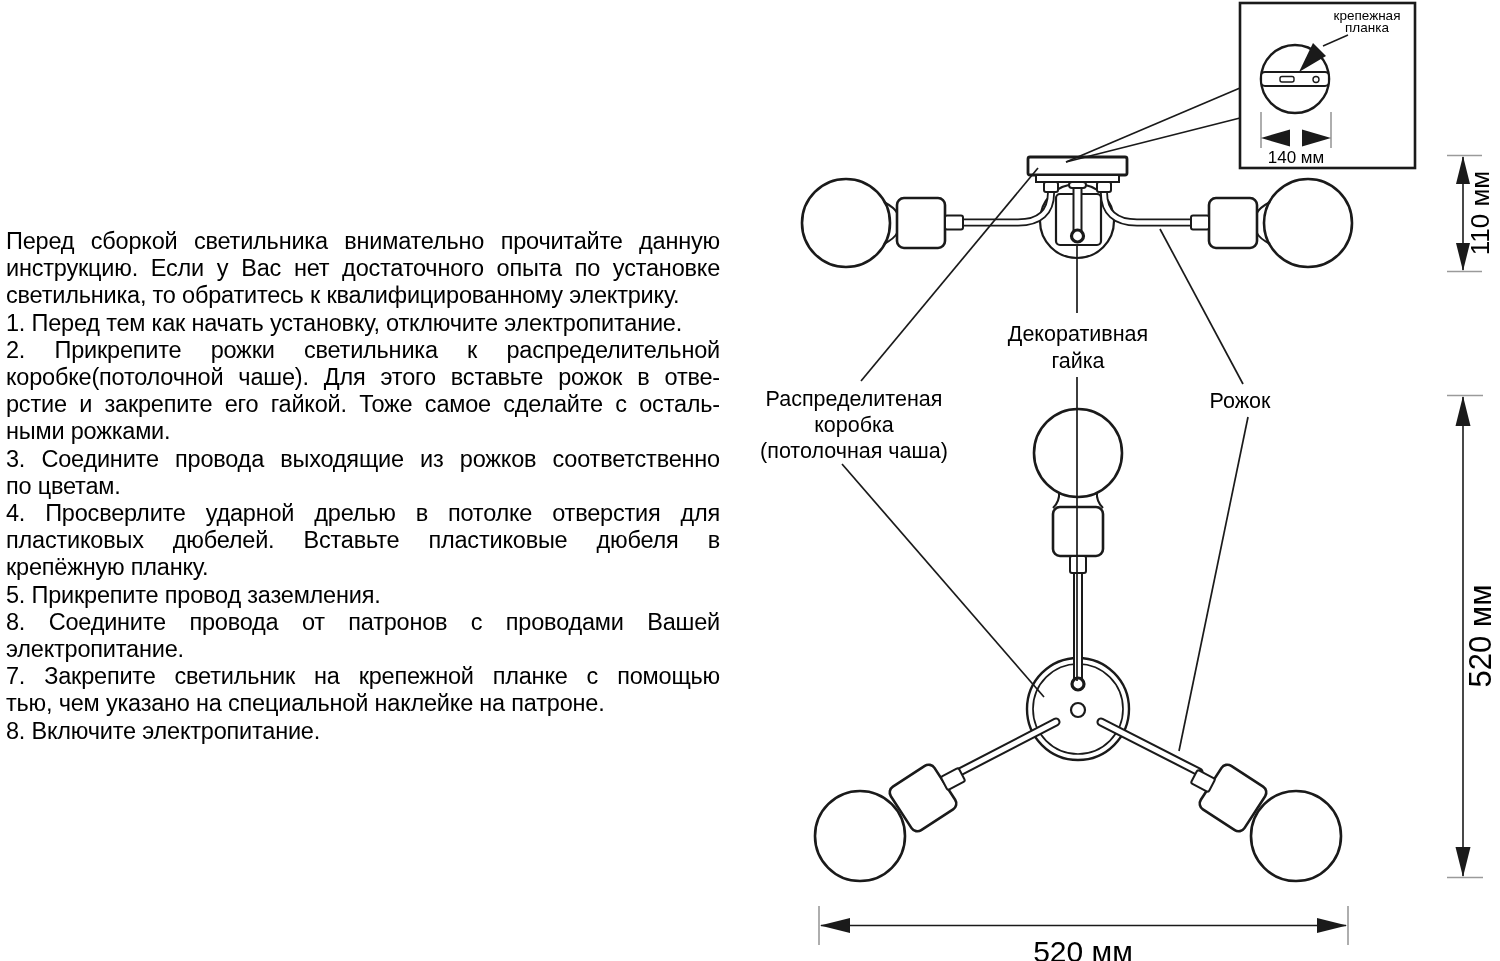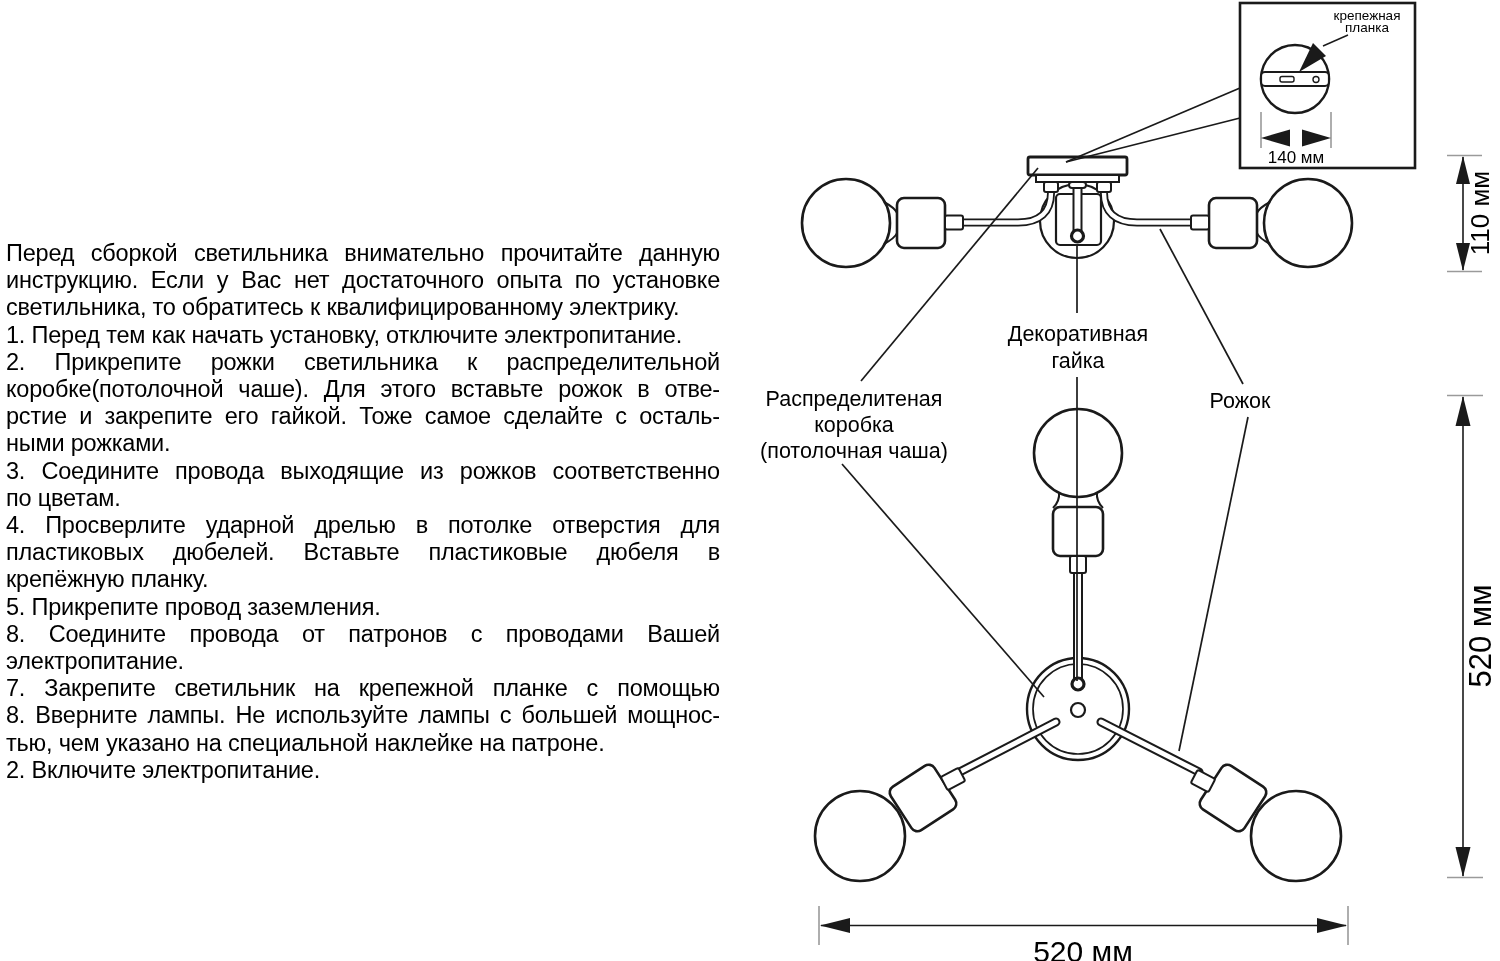--- a/index.html
+++ b/index.html
@@ -1,18 +1,18 @@
 <!DOCTYPE html>
 <html><head>
 <meta charset="utf-8">
 <style>
   html,body{margin:0;padding:0;background:#fff;}
   .page{position:relative;width:1500px;height:961px;background:#fff;overflow:hidden;
         font-family:"Liberation Sans",sans-serif;}
-  .text-block{position:absolute;left:6px;top:240px;width:714px;color:#000;
+  .text-block{position:absolute;left:6px;top:228px;width:714px;color:#000;
               font-size:23.5px;line-height:27.2px;letter-spacing:-0.2px;}
   .iline{white-space:normal;}
   .jl{text-align:justify;text-align-last:justify;}
   svg{position:absolute;left:0;top:0;}
   .ln{stroke:#1a1a1a;fill:none;}
   .fillw{fill:#fff;stroke:#1a1a1a;}
   .leader{stroke:#1a1a1a;stroke-width:1.7;fill:none;}
   .ext{stroke:#9a9a9a;stroke-width:1.6;fill:none;}
   .arrow{fill:#1a1a1a;stroke:none;}
   .dimline{stroke:#1a1a1a;stroke-width:1.6;fill:none;}
@@ -40,23 +40,22 @@
       <div class="iline">ными рожками.</div>
       <div class="iline jl">3. Соедините провода выходящие из рожков соответственно</div>
       <div class="iline">по цветам.</div>
       <div class="iline jl">4. Просверлите ударной дрелью в потолке отверстия для</div>
       <div class="iline jl">пластиковых дюбелей. Вставьте пластиковые дюбеля в</div>
       <div class="iline">крепёжную планку.</div>
       <div class="iline">5. Прикрепите провод заземления.</div>
       <div class="iline jl">8. Соедините провода от патронов с проводами Вашей</div>
       <div class="iline">электропитание.</div>
       <div class="iline jl">7. Закрепите светильник на крепежной планке с помощью</div>
-      <div class="iline jl">8. Вверните лампы. Не используйте лампы с большей мощнос-</div>
       <div class="iline">тью, чем указано на специальной наклейке на патроне.</div>
-      <div class="iline">2. Включите электропитание.</div>
+      <div class="iline">8. Включите электропитание.</div>
     </div>
 
   <svg width="1500" height="961" viewBox="0 0 1500 961">
 
     <g>
 
       <circle class="fillw" stroke-width="2.6" cx="846" cy="223" r="44"></circle>
       <path class="ln" stroke-width="2" d="M884,202 Q895,208 897,213 M884,244 Q895,238 897,233"></path>
       <rect class="fillw" stroke-width="2.6" x="897" y="198" width="48" height="50" rx="7"></rect>
 

